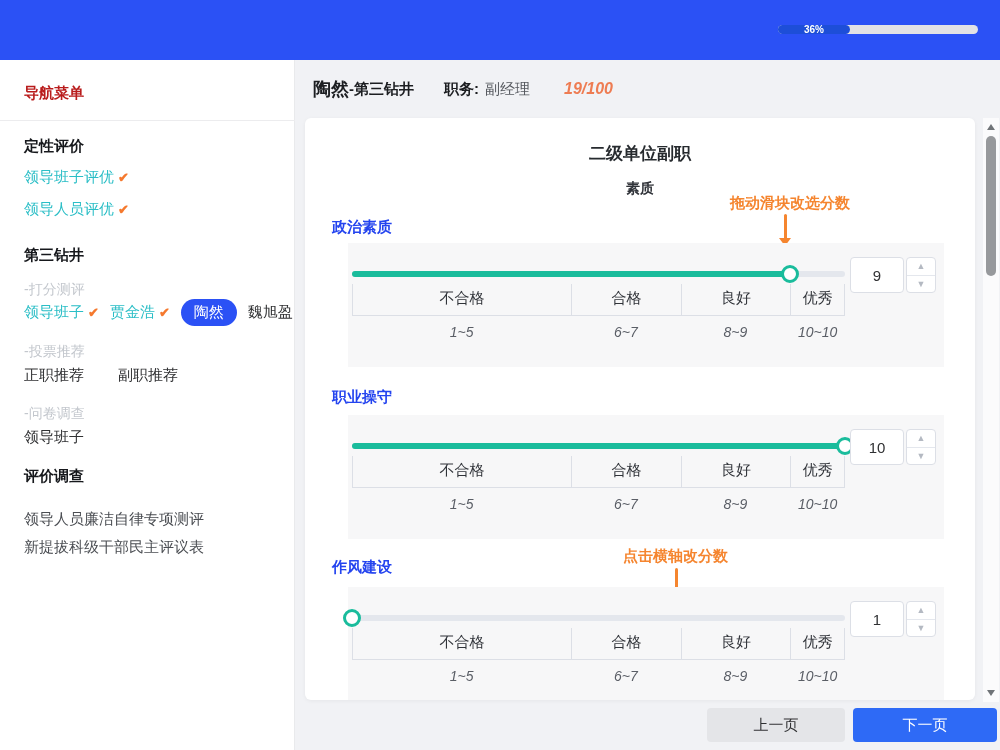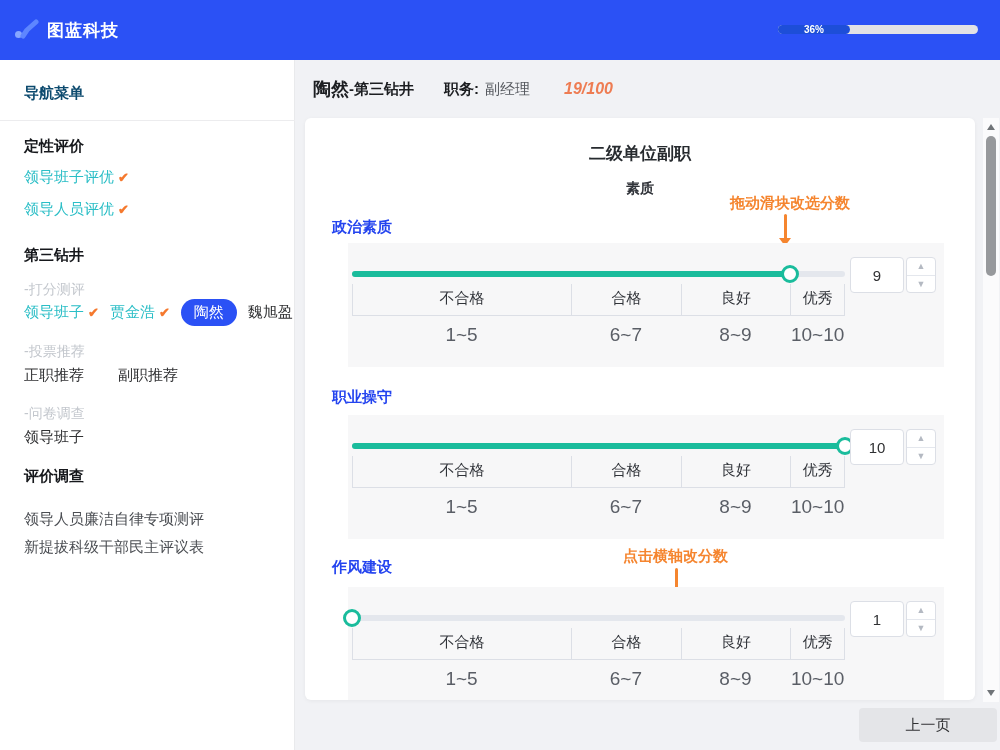--- a/index.html
+++ b/index.html
@@ -12,21 +12,21 @@
   .brand { position:absolute; left:14px; top:0; height:60px; display:flex; align-items:center; gap:7px; }
   .brand-name { color:#ffffff; font-size:17px; font-weight:bold; letter-spacing:1px; }
   .progress-wrap { position:absolute; left:778px; top:25px; width:200px; height:9px; background:#e2e2e5; border-radius:5px; }
   .progress-fill { position:relative; height:9px; background:#1d4ed8; border-radius:5px; }
   .progress-label { position:absolute; top:-1px; left:0; width:100%; text-align:center; color:#fff; font-size:10px; font-weight:bold; line-height:11px; }
 
   
   .sidebar { position:absolute; top:60px; left:0; width:295px; height:690px; background:#ffffff; border-right:1px solid #e9eaec; }
   .sidebar > div { position:absolute; left:24px; white-space:nowrap; }
   .side-divider { position:absolute; left:0 !important; top:60px; width:295px; border-top:1px solid #ececee; }
-  .nav-title { top:24px; font-size:15px; font-weight:bold; color:#0c4a6e; }
+  .nav-title { top:24px; font-size:15px; font-weight:bold; color:#b91c1c; }
   .side-heading { font-size:15px; font-weight:bold; color:#16181c; }
   .h-qual { top:77px; } .h-unit { top:186px; } .h-survey { top:407px; }
   .side-link { font-size:15px; color:#2abec6; cursor:pointer; }
   .lnk1 { top:108px; } .lnk2 { top:140px; }
   .check { color:#f5792e; font-size:13px; font-weight:bold; margin-left:4px; }
   .side-group { font-size:14px; color:#c3c7cd; }
   .g-score { top:221px; } .g-vote { top:283px;text-align:center; } .g-quest { top:345px; }
   .name-row { top:239px; display:flex; align-items:center; gap:11px; }
   .name-done { font-size:15px; color:#2abec6; cursor:pointer; }
   .name-pill { font-size:15px; color:#fff; background:#2b51f5; border-radius:15px; padding:4px 13px; cursor:pointer; }
@@ -57,21 +57,21 @@
   .p1 { top:125px; } .p2 { top:297px; } .p3 { top:469px; }
 
   .slider-col { position:absolute; left:4px; top:0; width:493px; }
   .track { position:relative; margin-top:28px; height:6px; background:#e4e7ed; border-radius:3px; cursor:pointer; }
   .fill { position:absolute; left:0; top:0; height:6px; background:#1abc9c; border-radius:3px; }
   .handle { position:absolute; top:50%; width:18px; height:18px; background:#fff; border:3px solid #1abc9c; border-radius:50%; transform:translate(-50%,-50%); cursor:grab; }
   .grades { display:flex; margin-top:7px; }
   .gcell { text-align:center; cursor:pointer; }
   .gname { font-size:15px; color:#303339; border-left:1px solid #dcdfe6; border-bottom:1px solid #dcdfe6; padding:5px 0 7px; }
   .gcell:last-child .gname { border-right:1px solid #dcdfe6; }
-  .grange { font-size:19px; color:#5a5e66; padding-top:8px; }
+  .grange { font-size:14px; color:#5a5e66; padding-top:8px;font-style:italic; }
   .f4 { flex:4; } .f2 { flex:2; } .f1 { flex:1; }
 
   .score-input { position:absolute; left:502px; top:14px; display:flex; gap:2px; }
   .num-box { width:54px; height:36px; border:1px solid #dcdfe6; border-radius:4px; background:#fff; text-align:center; font-size:15px; color:#303133; font-family:"Liberation Sans",sans-serif; }
   .spinner { width:30px; height:36px; border:1px solid #dcdfe6; border-radius:4px; background:#fff; display:flex; flex-direction:column; overflow:hidden; }
   .spin-btn { flex:1; display:flex; align-items:center; justify-content:center; font-size:9px; color:#b4b9c2; cursor:pointer; }
   .spin-btn:first-child { border-bottom:1px solid #e4e7ed; }
 
   
   .anno { position:absolute; font-size:15px; font-weight:bold; color:#f5852f; white-space:nowrap; }
@@ -102,27 +102,20 @@
   .btn { height:34px; border:none; border-radius:4px; font-size:15px; font-family:"Liberation Sans",sans-serif; cursor:pointer; }
   .btn-prev { width:138px; background:#e4e5e8; color:#303133; }
   .btn-next { width:144px; background:#2e6af6; color:#ffffff; }
 </style>
 </head>
 <body>
 
 <div class="page">
 
   <div class="topbar">
-    <div class="brand">
-      <svg width="26" height="22" viewBox="0 0 26 22">
-        <circle cx="4.5" cy="15.5" r="3.5" fill="#87a7ff"></circle>
-        <path d="M9 17 L13 11 L22 3" stroke="#5e86ff" stroke-width="5" stroke-linecap="round" stroke-linejoin="round" fill="none"></path>
-      </svg>
-      <span class="brand-name">图蓝科技</span>
-    </div>
     <div class="progress-wrap">
       <div class="progress-fill" style="width: 36%;">
         <span class="progress-label">36%</span>
       </div>
     </div>
   </div>
 
   <div class="sidebar">
     <div class="nav-title">导航菜单</div>
     <div class="side-divider"></div>
@@ -298,16 +291,17 @@
           <div class="tri-up"></div>
         </div>
       <div class="scroll-thumb"></div>
       <div class="scroll-arrow sa-down">
           <div class="tri-down"></div>
         </div>
     </div>
 
     <div class="footer">
       <button class="btn btn-prev">上一页</button>
+      <button class="btn btn-next">下一页</button>
     </div>
   </div>
 
 </div>
 
 </body></html>

